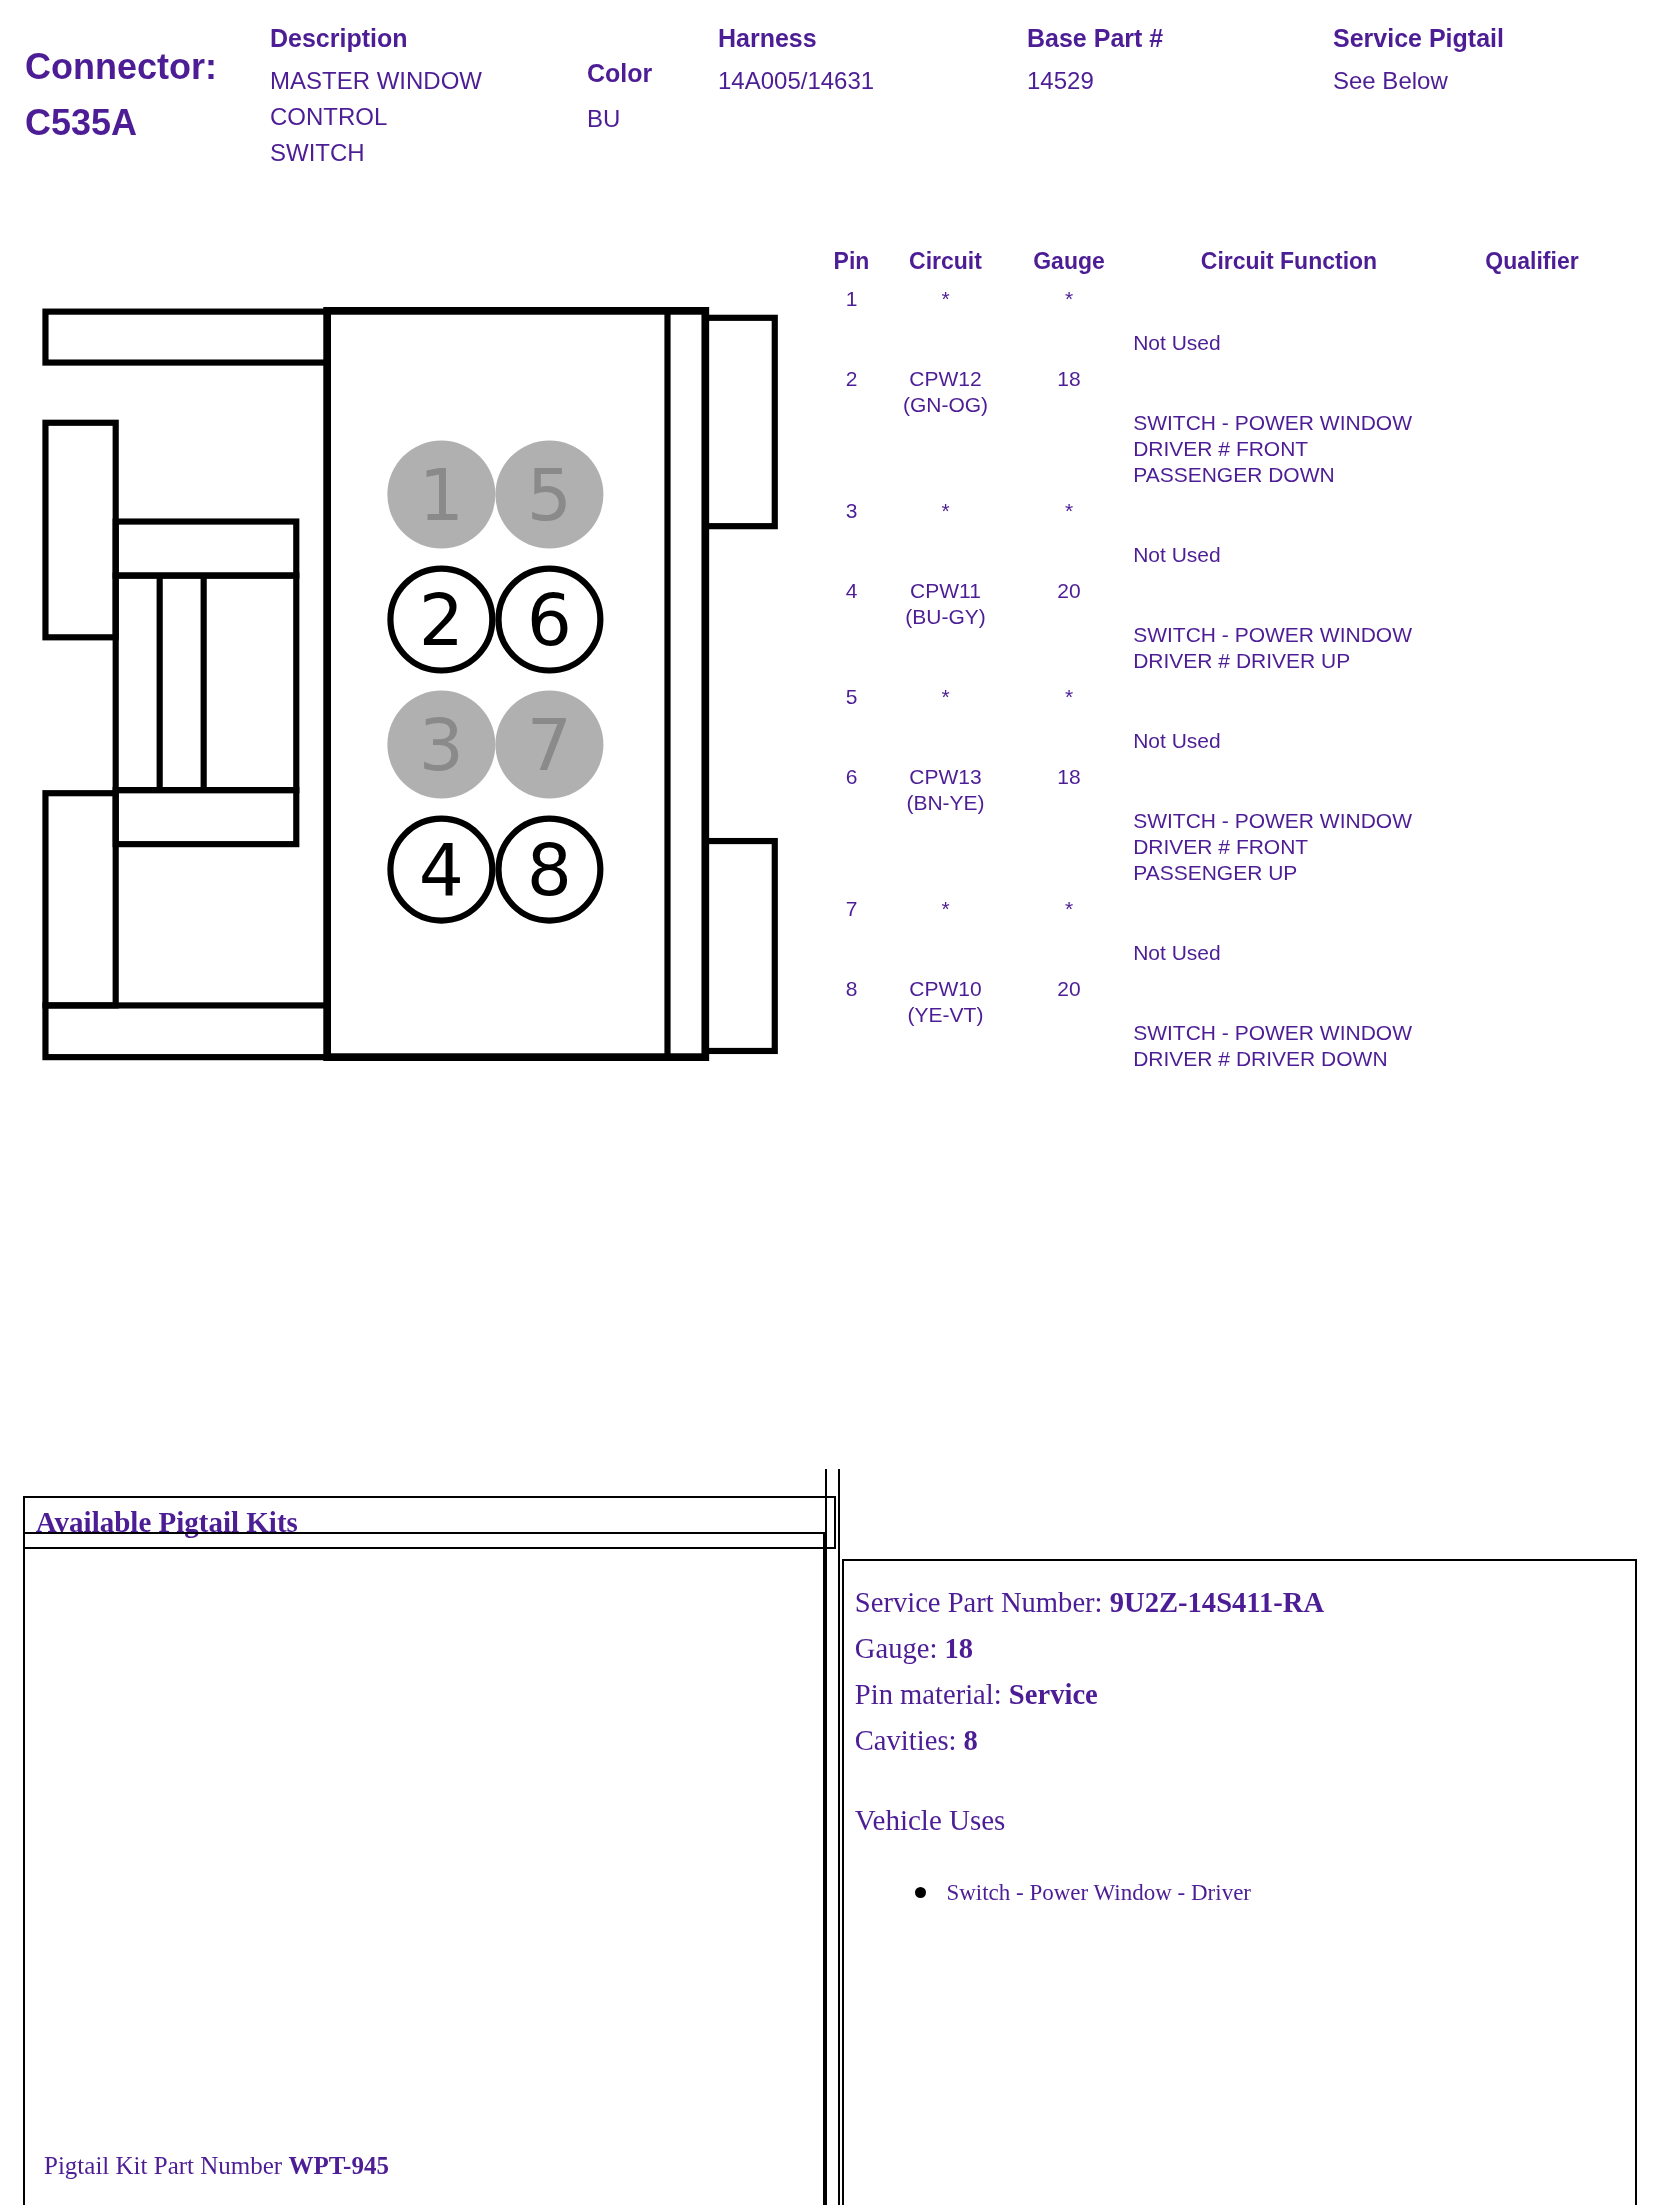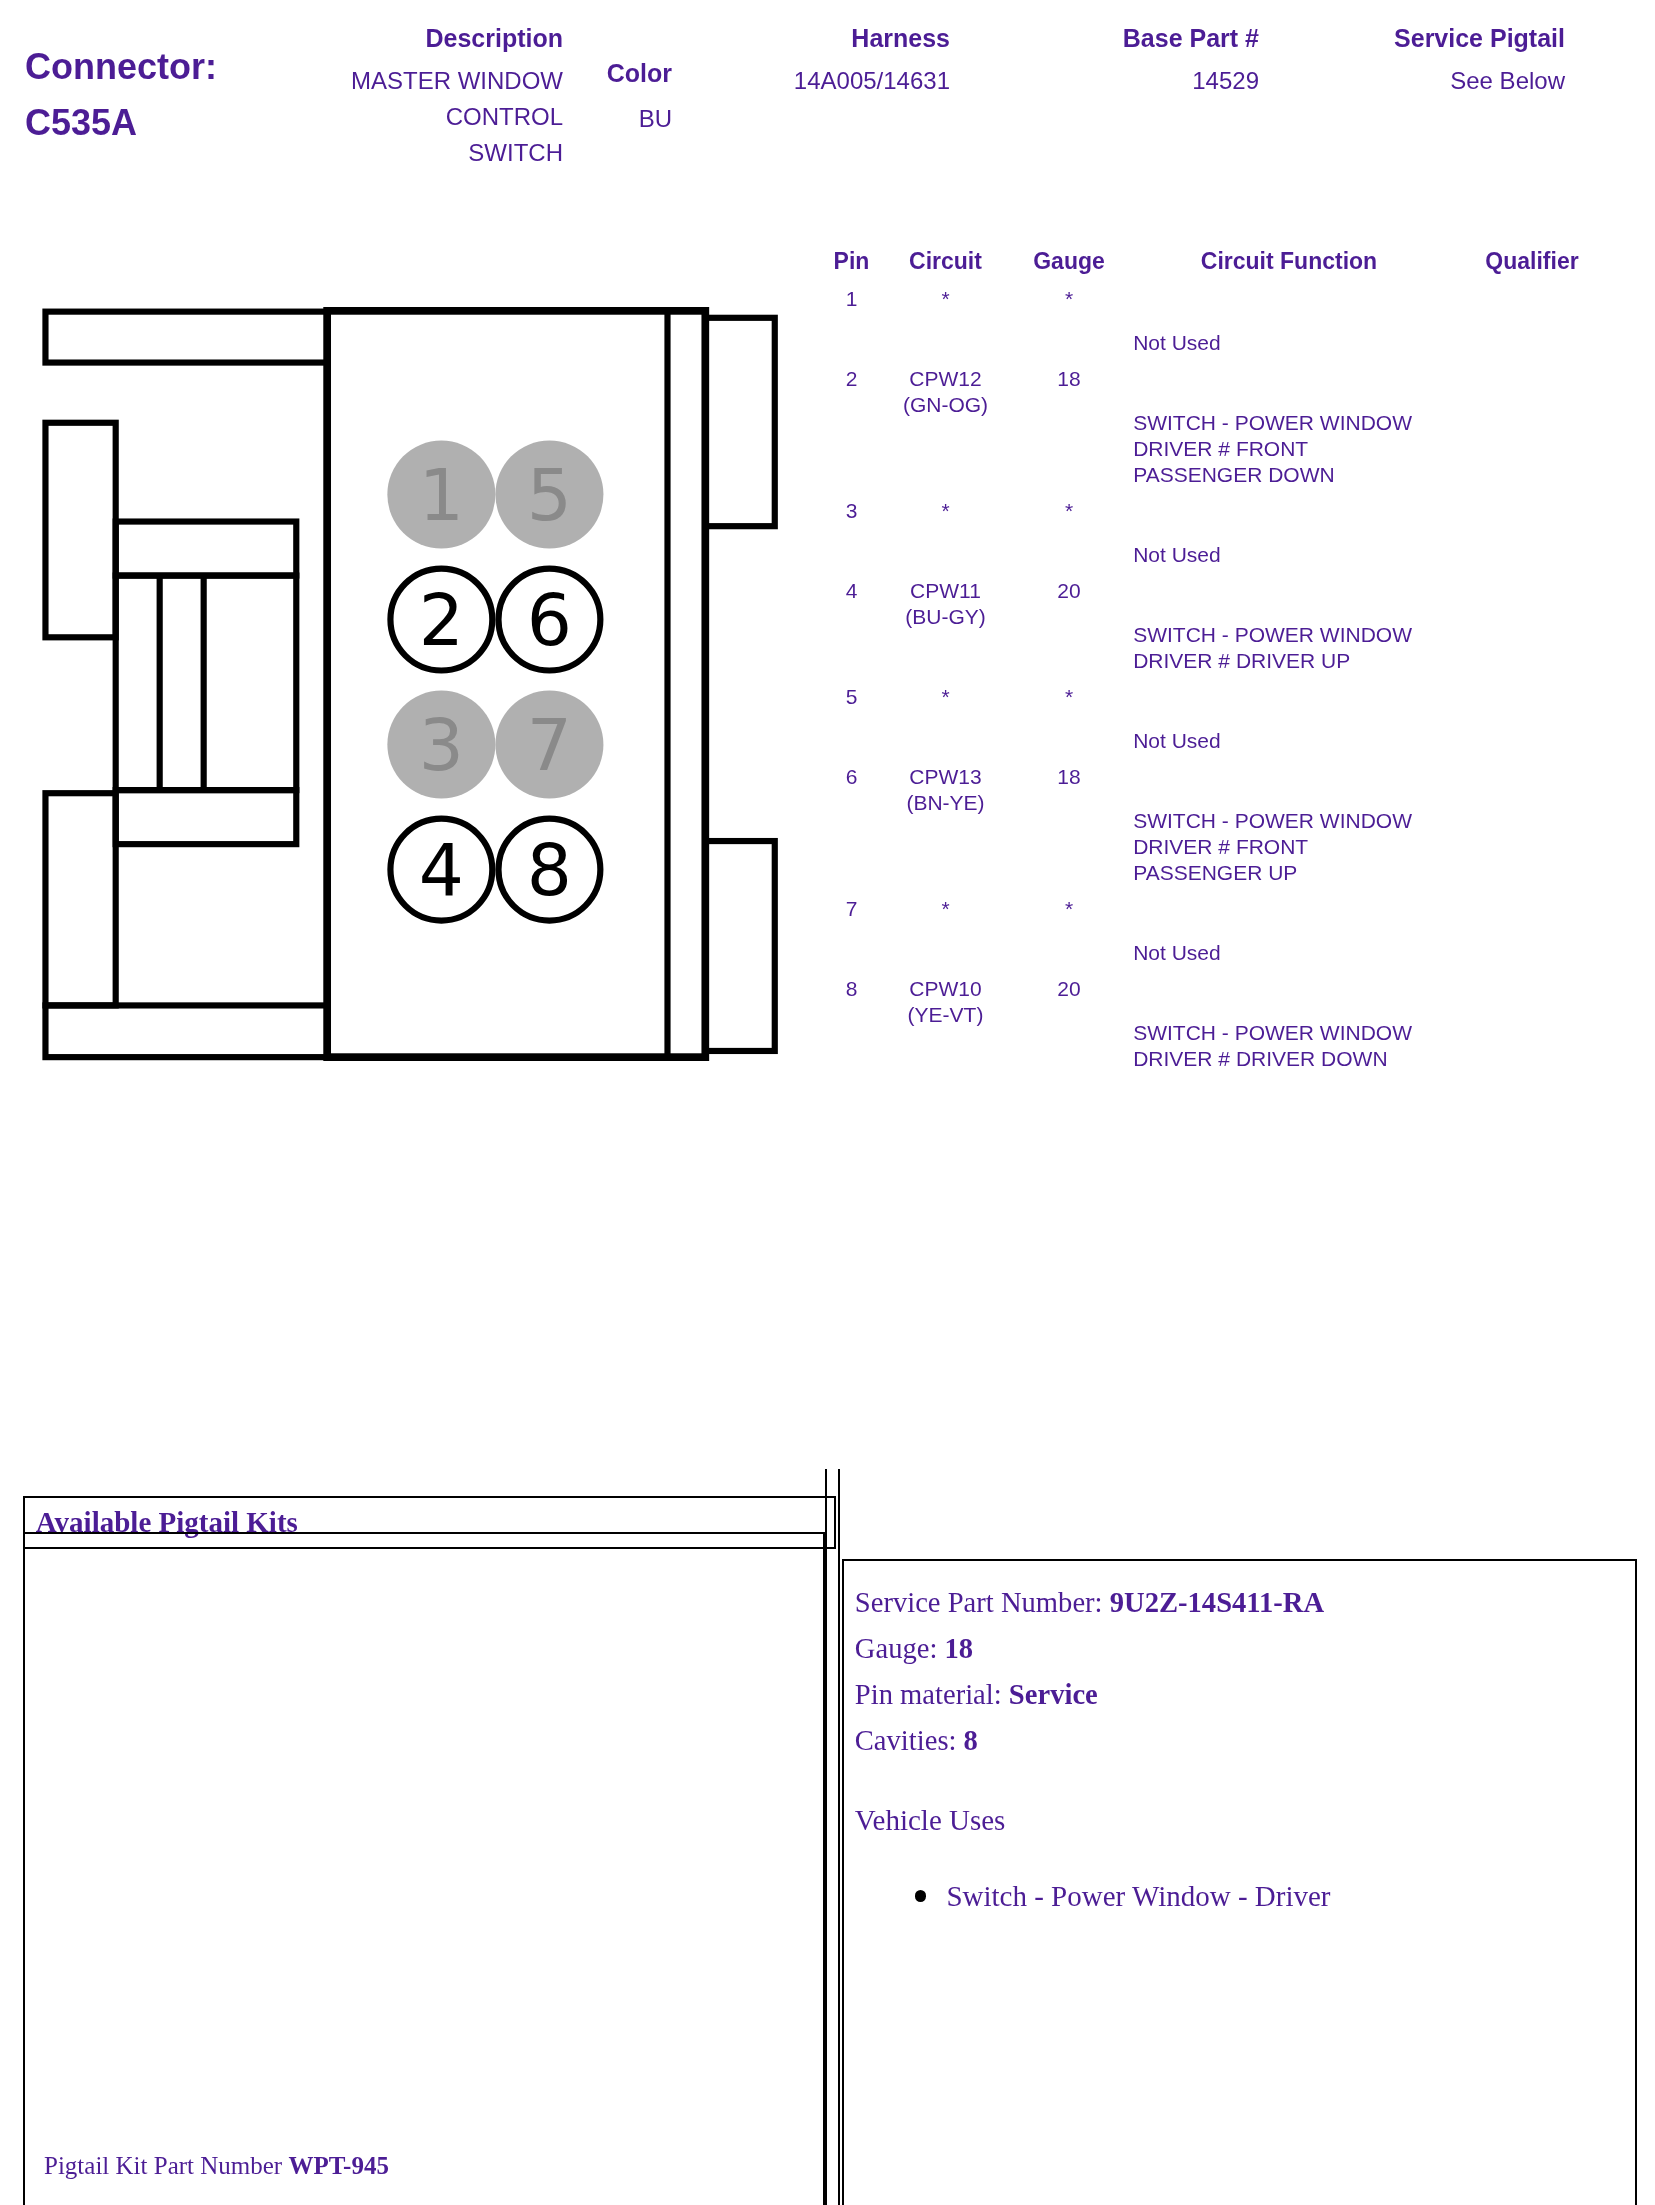--- a/index.html
+++ b/index.html
@@ -6,21 +6,21 @@
   .page {
     position:relative; width:1655px; height:2205px; background:#fff;
     font-family:"Liberation Sans", sans-serif; color:#4c1d95; overflow:hidden;
   }
   .abs { position:absolute; }
   .b { font-weight:bold; }
   .pre { white-space:pre-line; }
 
   
   .conn-title { left:25px; top:39px; font-size:36px; font-weight:bold; line-height:56px; }
-  .hcol { text-align:right; }
+  .hcol { text-align:left; }
   .hlabel { font-weight:bold; font-size:25px; line-height:31px; }
   .hvalue { font-size:24px; line-height:36px; margin-top:9.3px; }
 
   
   .pin-table {
     left:823px; top:247px; display:grid;
     grid-template-columns:57px 131px 116px 324px 162px;
     row-gap:10px; font-size:21px; line-height:26px;
   }
   .pt-h { font-weight:bold; font-size:23px; line-height:29px; white-space:nowrap; text-align:center; }
@@ -37,21 +37,21 @@
   .serif { font-family:"Liberation Serif", serif;margin-top:27px; }
   .box { border:2.3px solid #000; }
   .kits-header { left:23px; top:1469px; width:798px; height:49px; line-height:49px;
                  padding-left:10.8px; font-size:29px; font-weight:bold; box-sizing:content-box; }
   .left-box  { left:23px;  top:1532px; width:798px; height:695px; }
   .right-box { left:842px; top:1532px; width:795px; height:695px; padding:18.5px 0 0 10.8px; box-sizing:border-box; }
   .divider { left:825px; top:1469px; width:10.8px; height:736px;
              border-left:2.3px solid #000; border-right:2.3px solid #000; }
   .svc-line { font-size:28.6px; line-height:46px; }
   .vehicle-uses { font-size:29px; margin-top:40px; }
-  .use-item { display:flex; align-items:center; margin-top:43px; padding-left:60px; font-size:29px; }
+  .use-item { display:flex; align-items:center; margin-top:43px; padding-left:60px; font-size:23px; }
   .bullet { width:11.6px; height:11.6px; border-radius:50%; background:#000; margin-right:20px; flex:0 0 auto; }
   .kit-line { left:44px; top:2125px; font-size:25px; }
 </style>
 </head>
 <body>
 
 <div class="page">
 
   <div class="abs conn-title">
     <div>Connector:</div>

